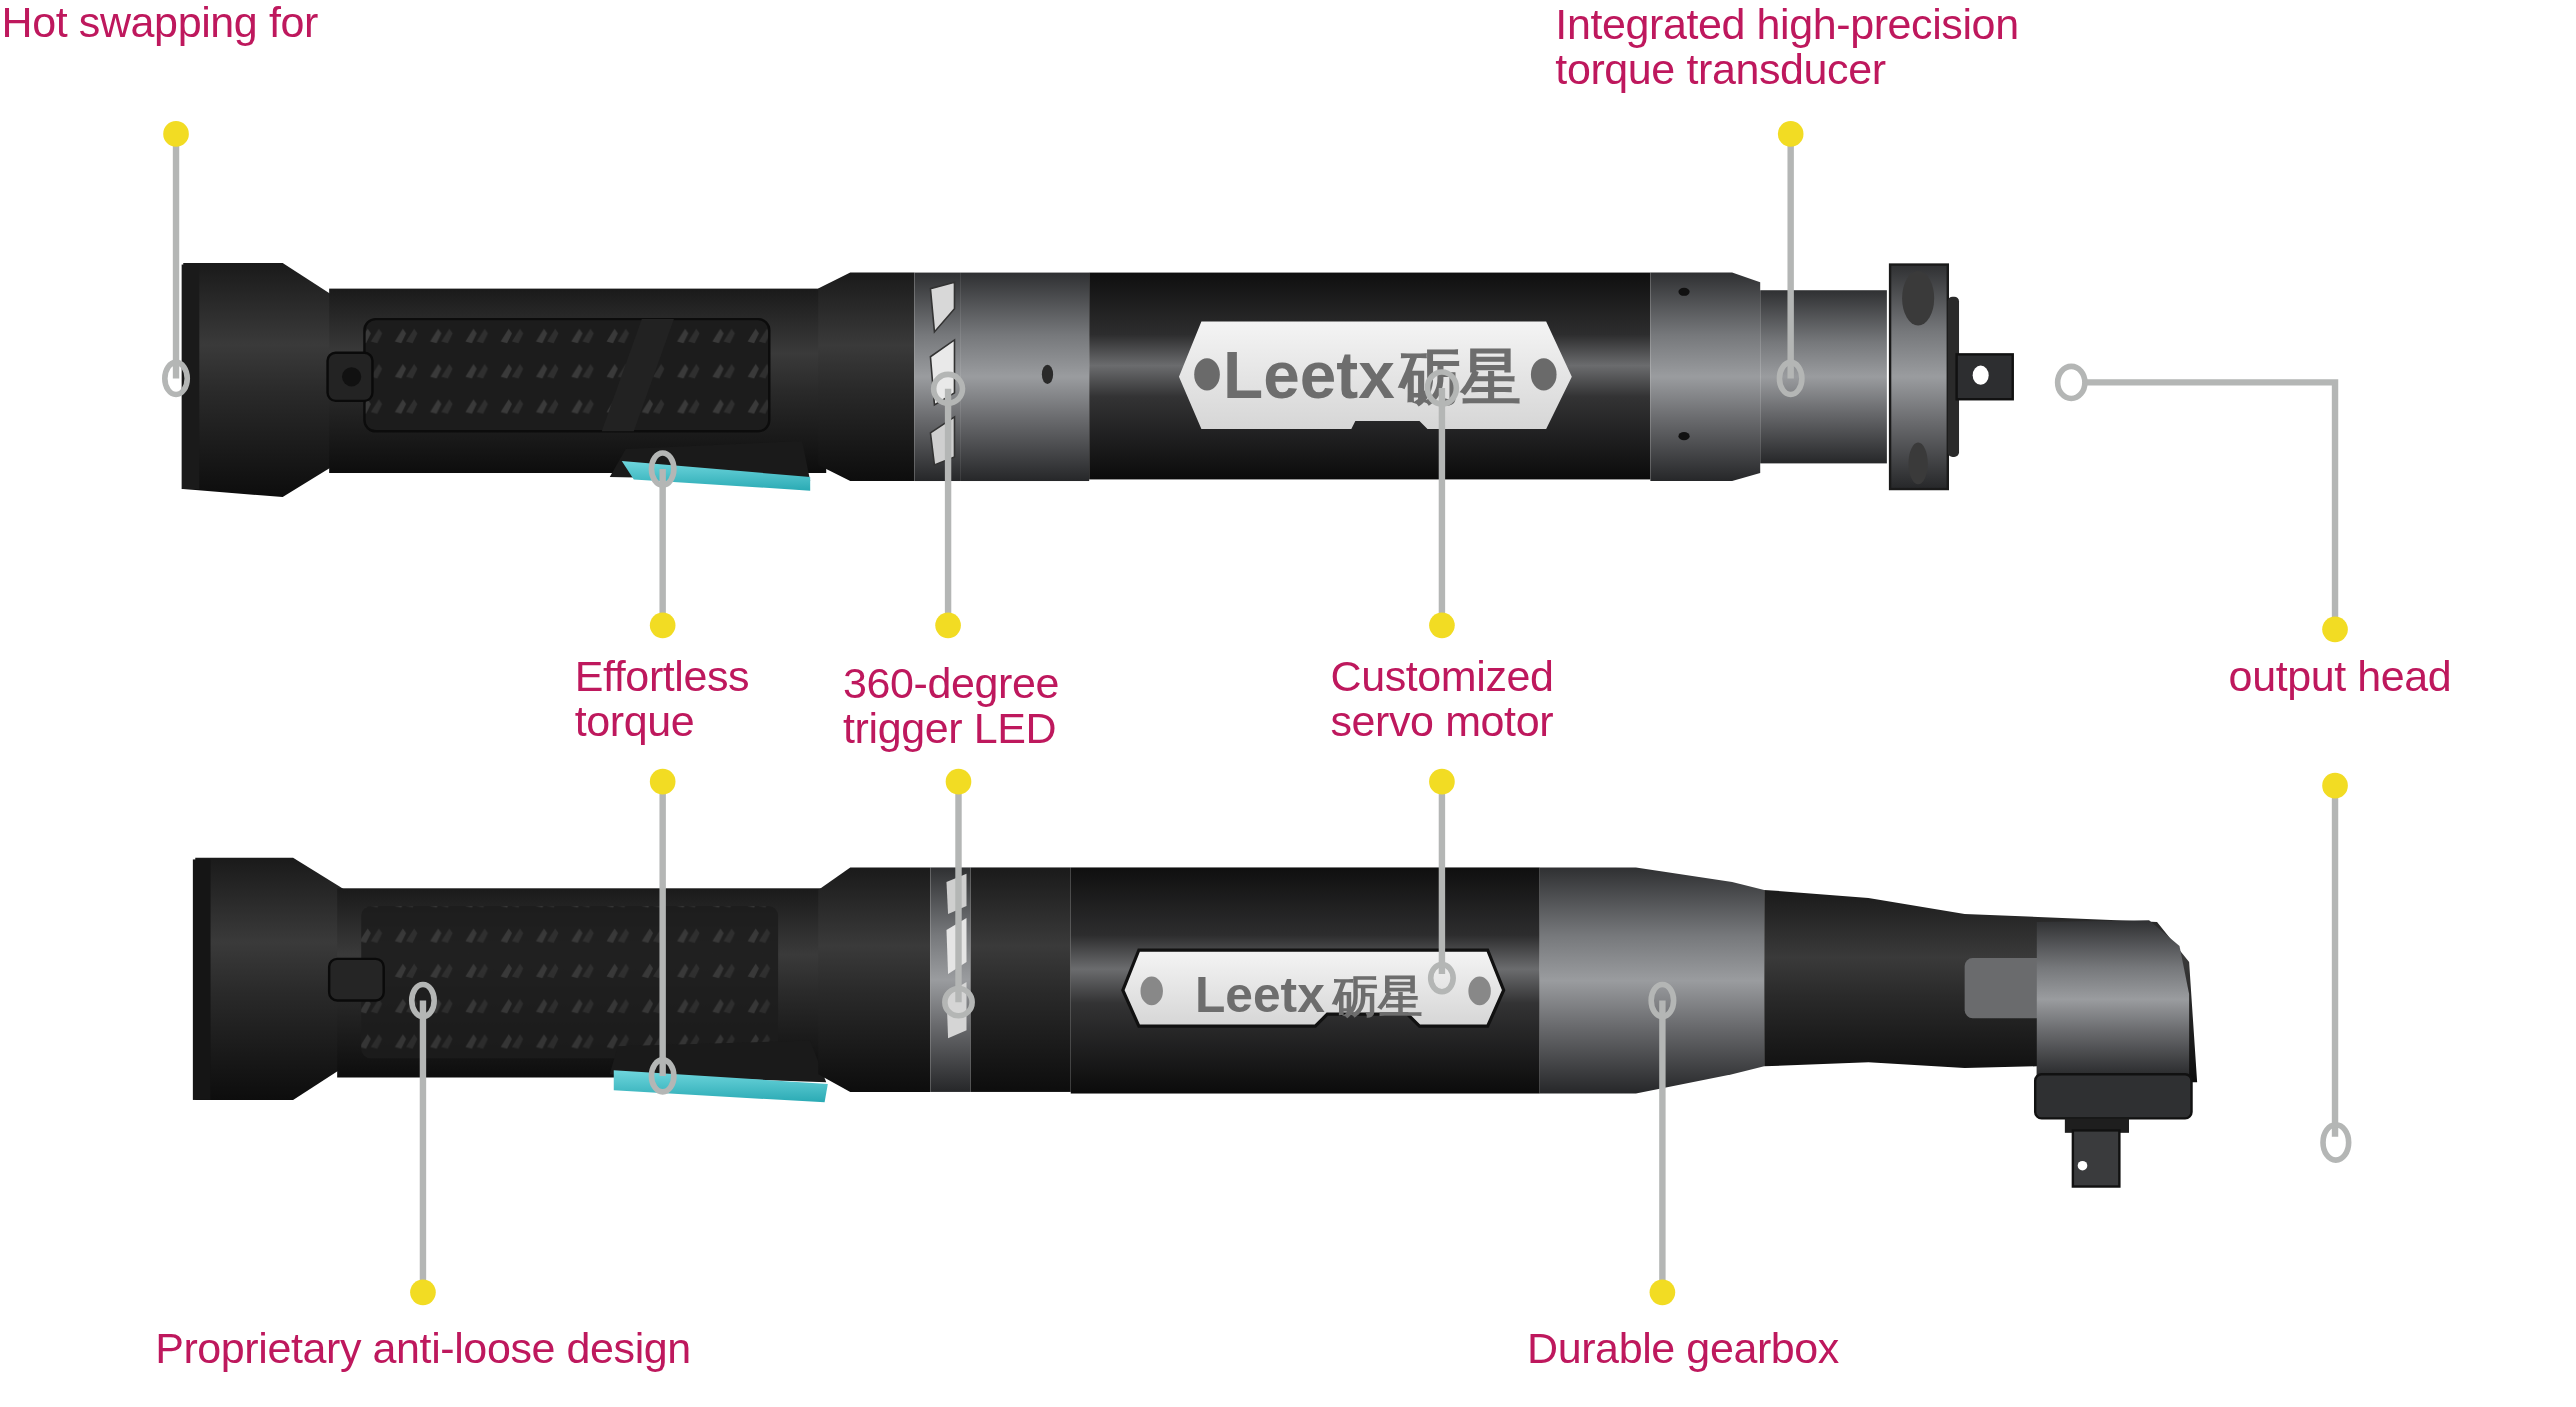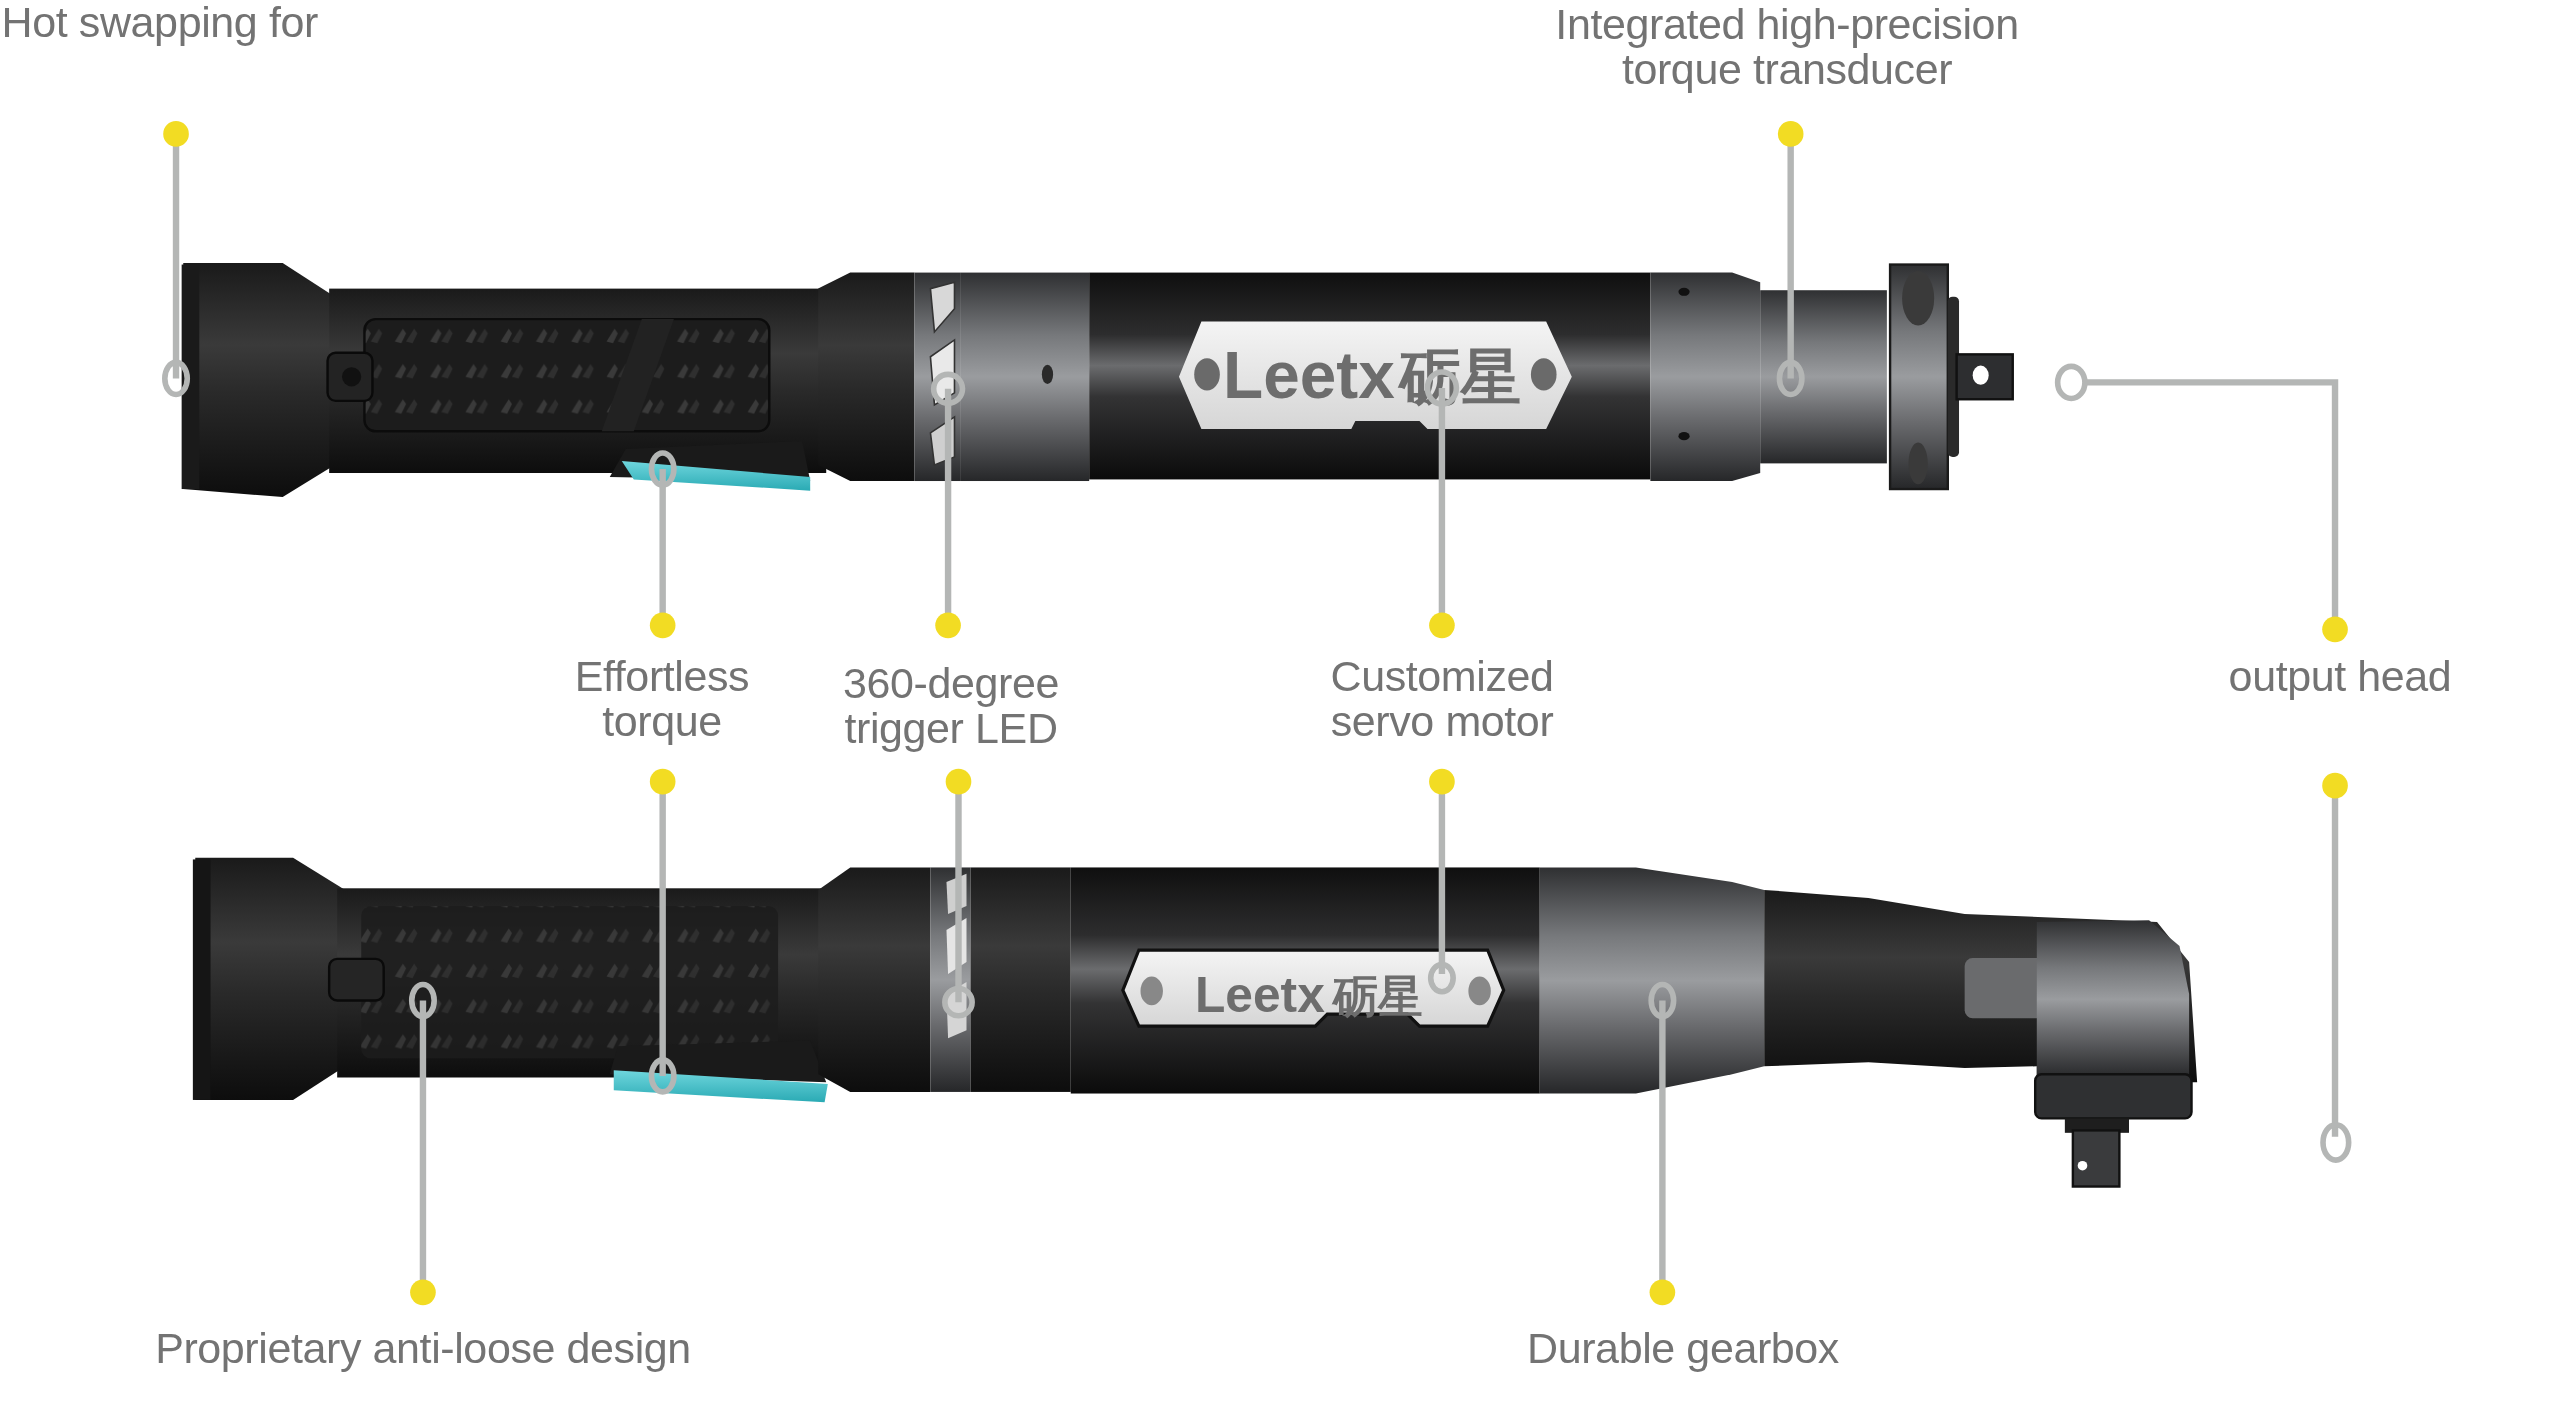--- a/index.html
+++ b/index.html
@@ -1,20 +1,20 @@
 <!DOCTYPE html>
 <html style="font-size:13px"><head>
 <meta charset="utf-8">
 <style>
   html, body { margin: 0; padding: 0; background: #ffffff; }
   body { width: 2576px; height: 1407px; position: relative; overflow: hidden; font-family: "Liberation Sans", "DejaVu Sans", sans-serif; }
   svg.stage { position: absolute; left: 0; top: 0; width: 2576px; height: 1407px; }
-  .label { position: absolute; color: #737373; font-family: "Liberation Sans", "DejaVu Sans", sans-serif; font-size: 43px; line-height: 45px; white-space: nowrap; letter-spacing: -0.4px; }
+  .label { position: absolute; color: #be185d; font-family: "Liberation Sans", "DejaVu Sans", sans-serif; font-size: 43px; line-height: 45px; white-space: nowrap; letter-spacing: -0.4px; }
   .label .ln { display: block; }
-  .center { text-align: center; transform: translateX(-50%); }
+  .center { transform: translateX(-50%); }
   .leader { stroke: #b4b6b5; stroke-width: 8; fill: none; }
   .anchor { fill: none; stroke: #b4b6b5; stroke-width: 7; }
   .dot { fill: #f2dc23; }
   .brand-text { font-family: "Liberation Sans", "DejaVu Sans", sans-serif; fill: #6d6d6d; font-weight: bold; }
 </style>
 </head>
 <body>
 
 <svg class="stage" viewBox="0 0 3212 1755" xmlns="http://www.w3.org/2000/svg">
   <defs>

